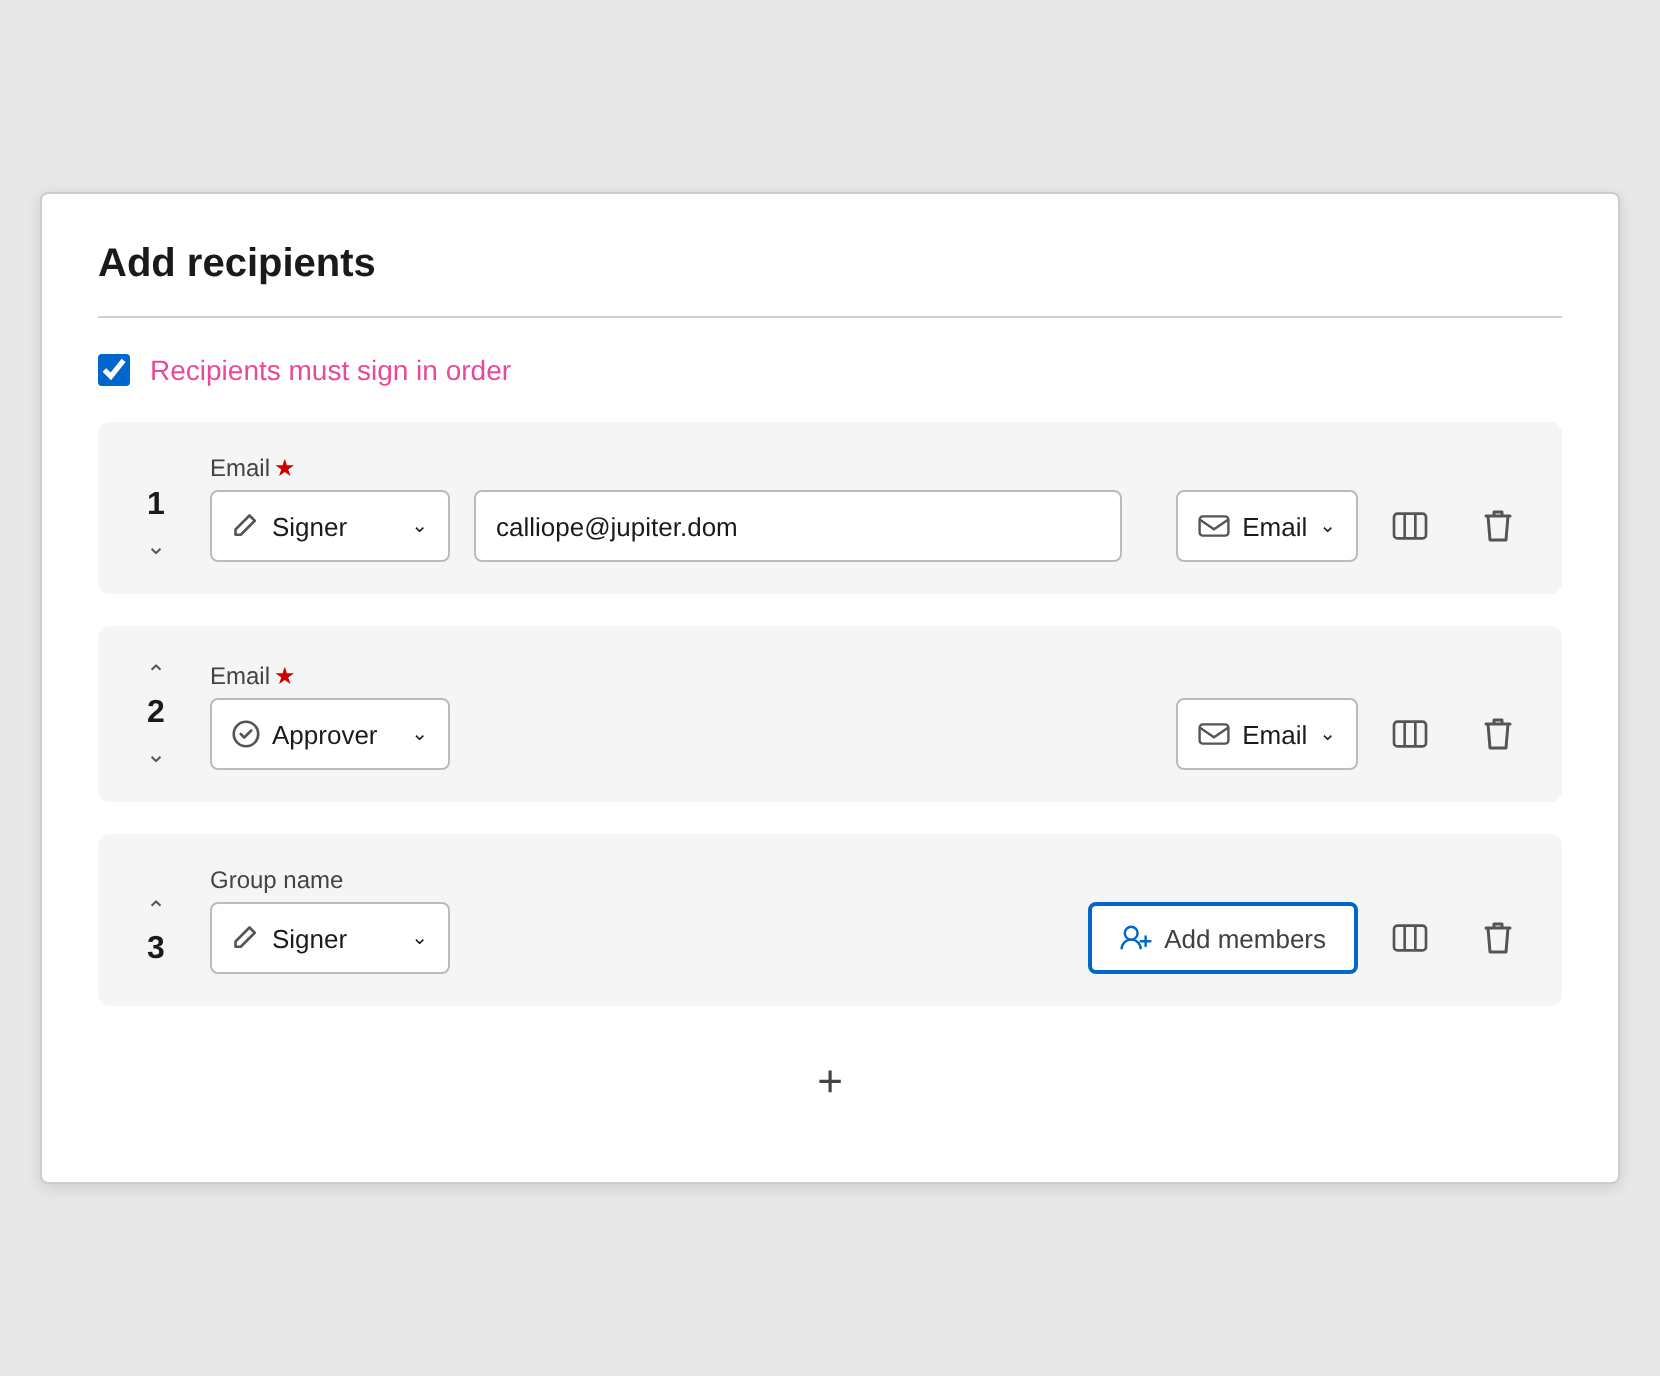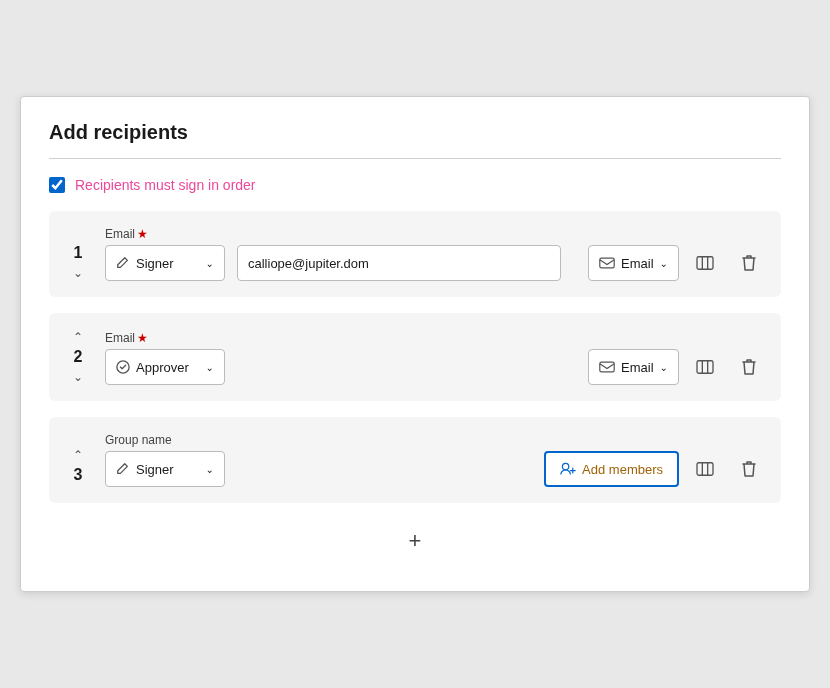--- a/index.html
+++ b/index.html
@@ -171,21 +171,21 @@
     .add-members-btn {
       display: flex;
       align-items: center;
       gap: 6px;
       background: #fff;
       border: 2px solid #0066cc;
       border-radius: 4px;
       padding: 6px 14px;
       cursor: pointer;
       font-size: 13px;
-      color: #a16207;
+      color: #404040;
       font-weight: 500;
       height: 36px;
     }
 
     
     .toggle-row {
       margin-top: 12px;
       display: flex;
       align-items: center;
       gap: 10px;

